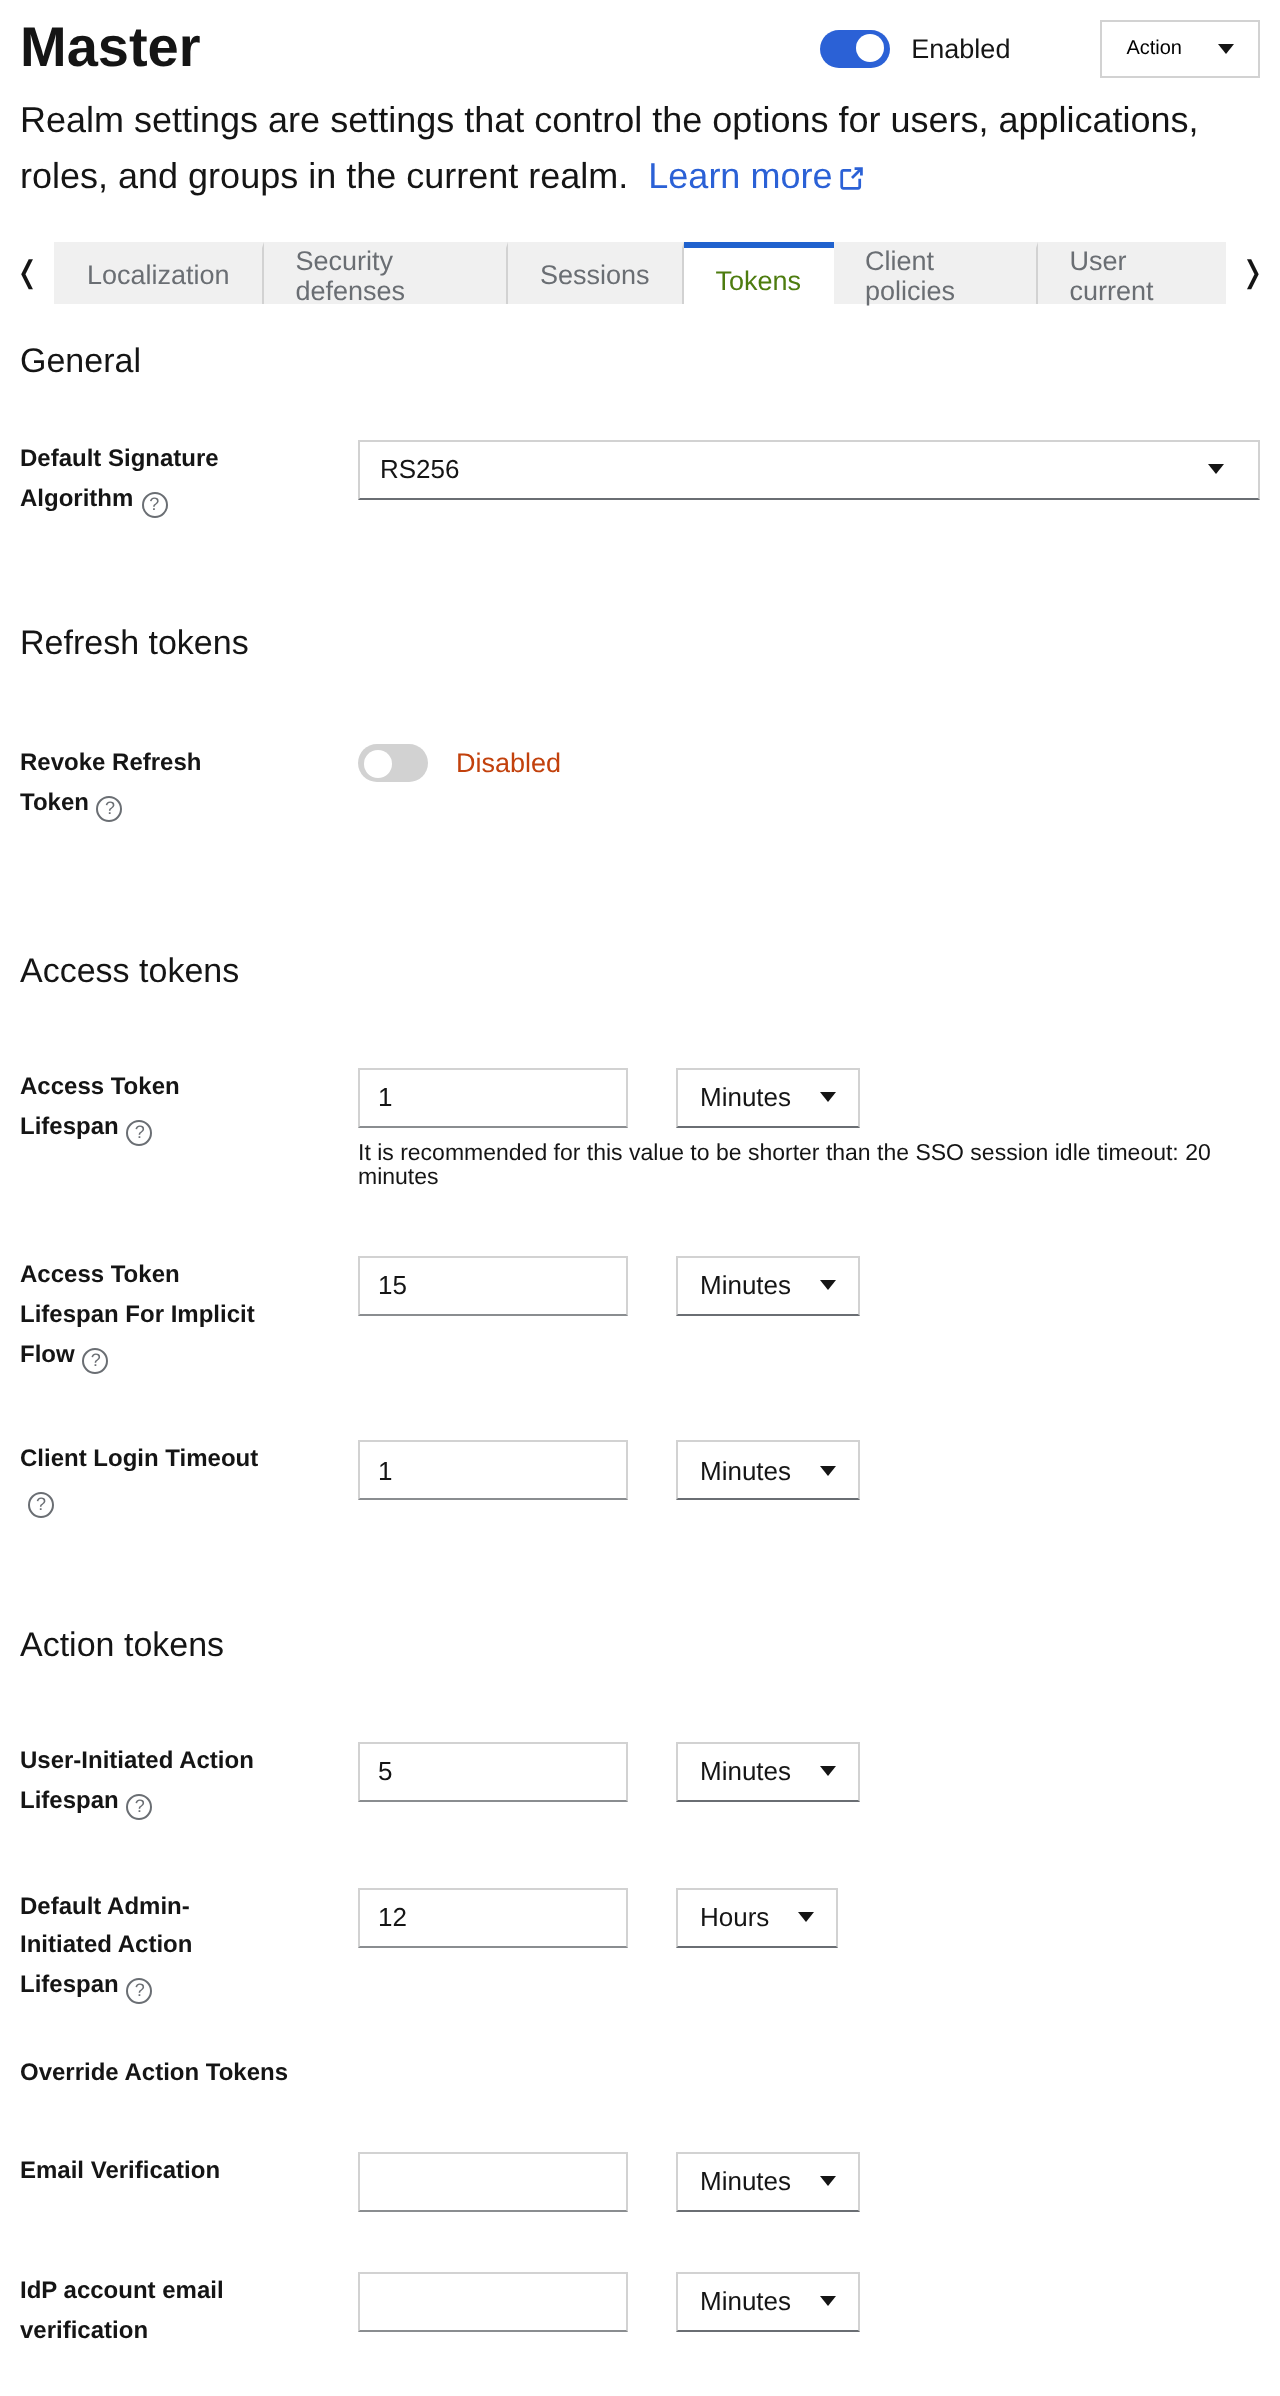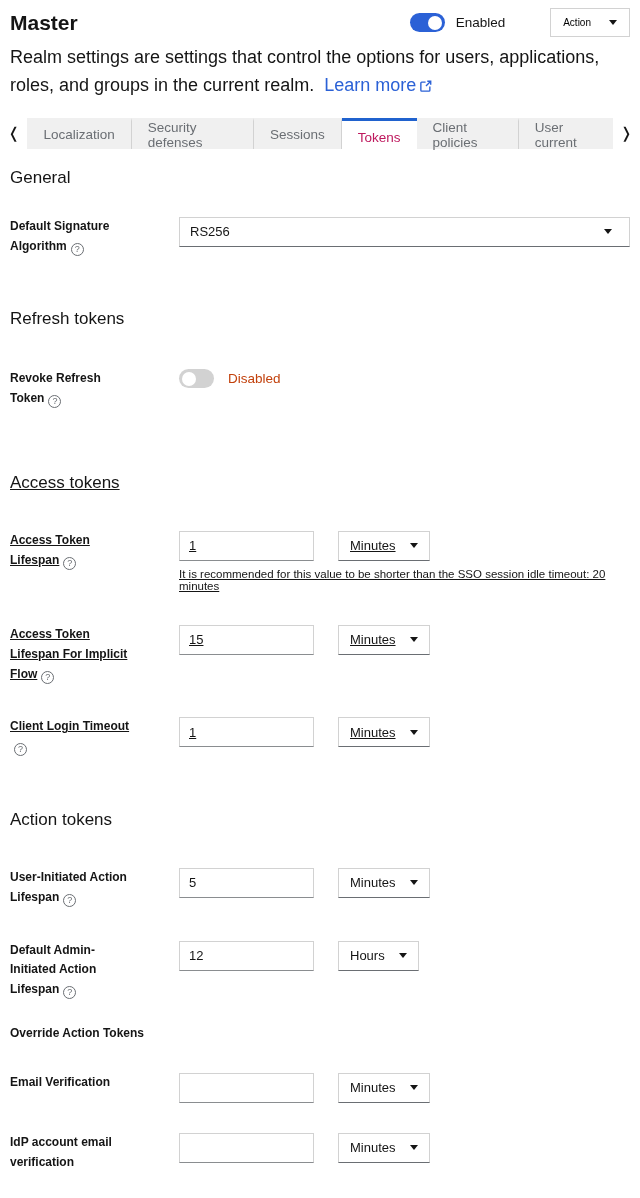--- a/index.html
+++ b/index.html
@@ -8,21 +8,21 @@
     width: 640px;
     font-family: "Liberation Sans", "DejaVu Sans", sans-serif;
     color: #151515;
     -webkit-font-smoothing: antialiased;
   }
   .page { width: 640px; overflow: hidden; }
 
   
   .header { padding: 8px 10px 0 10px; }
   .header-top { display: flex; align-items: center; }
-  .page-title { font-size: 21px; font-weight: 700; letter-spacing: 0; }
+  .page-title { font-size: 28px; font-weight: 700; letter-spacing: 0; }
   .header-right { margin-left: auto; display: flex; align-items: center; }
 
   .switch { position: relative; width: 35px; height: 19px; border-radius: 10px; cursor: pointer; flex: 0 0 auto; }
   .switch .knob { position: absolute; top: 2.5px; width: 14px; height: 14px; border-radius: 50%; background: #ffffff; }
   .switch.on { background: #2b61d6; }
   .switch.on .knob { right: 3px; }
   .switch.off { background: #d2d2d2; }
   .switch.off .knob { left: 3px; }
   .switch-label { font-size: 13.5px; margin-left: 11px; }
 
@@ -52,21 +52,21 @@
     font-family: "DejaVu Sans", sans-serif;
   }
   .tab {
     height: 31px; display: flex; align-items: center;
     padding: 0 16px; background: #f0f0f0; color: #6a6e73;
     font-size: 13.5px; cursor: pointer; border-right: 1px solid #d2d2d2;
     border-top: 3px solid transparent;
   }
   .tab:last-of-type { border-right: none; }
   .tab.active {
-    background: #ffffff; color: #be185d; height: 37px;
+    background: #ffffff; color: #4d7c0f; height: 37px;
     border-top: 3px solid #2062ce; border-right: none;
   }
 
   
   .content { padding: 0 10px; }
   .section-heading { font-size: 17px; font-weight: 500; }
   .sub-heading { font-size: 12px; font-weight: 700; }
 
   .form-row { display: flex; align-items: flex-start; gap: 36px; }
   .row-label {
@@ -99,21 +99,21 @@
   }
   .wide-select .caret-down { margin-left: auto; margin-right: 7px; }
   .helper-text { font-size: 11.5px; margin-top: 7px; color: #151515; }
   .toggle-state { font-size: 13.5px; color: #c2410c; margin-left: 14px; line-height: 19px; }
 
   
   .s-general   { margin-top: 13px; }
   .s-general .form-row { margin-top: 29px; }
   .s-refresh   { margin-top: 53px; }
   .s-refresh .form-row { margin-top: 40px; }
-  .s-access    { margin-top: 64px; text-decoration: underline; }
+  .s-access    { margin-top: 64px; }
   .s-access .form-row { margin-top: 38px; }
   .row-gap-md { margin-top: 33px !important; }
   .s-action    { margin-top: 53px; }
   .s-action .form-row { margin-top: 38px; }
   .override-heading { margin-top: 26px; }
   .override-row { margin-top: 30px !important; }
   .override-row.first { margin-top: 33px !important; }
 </style>
 </head>
 <body>

